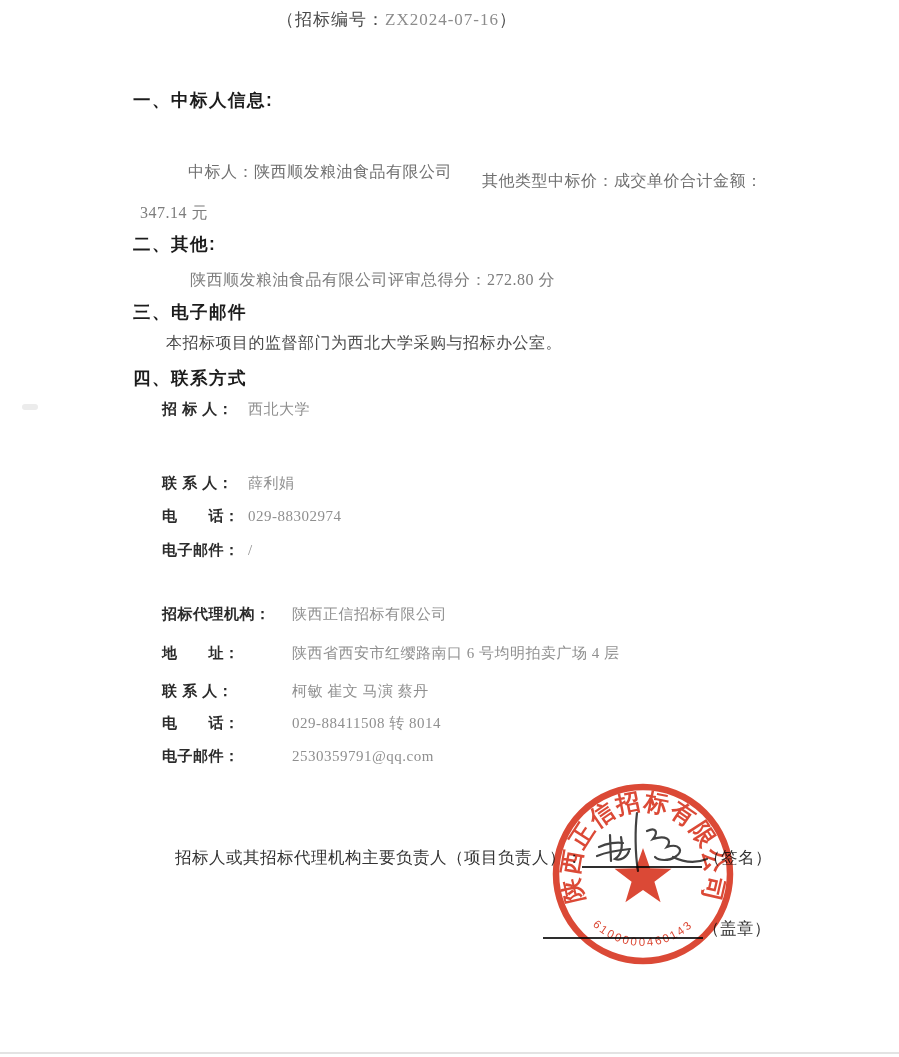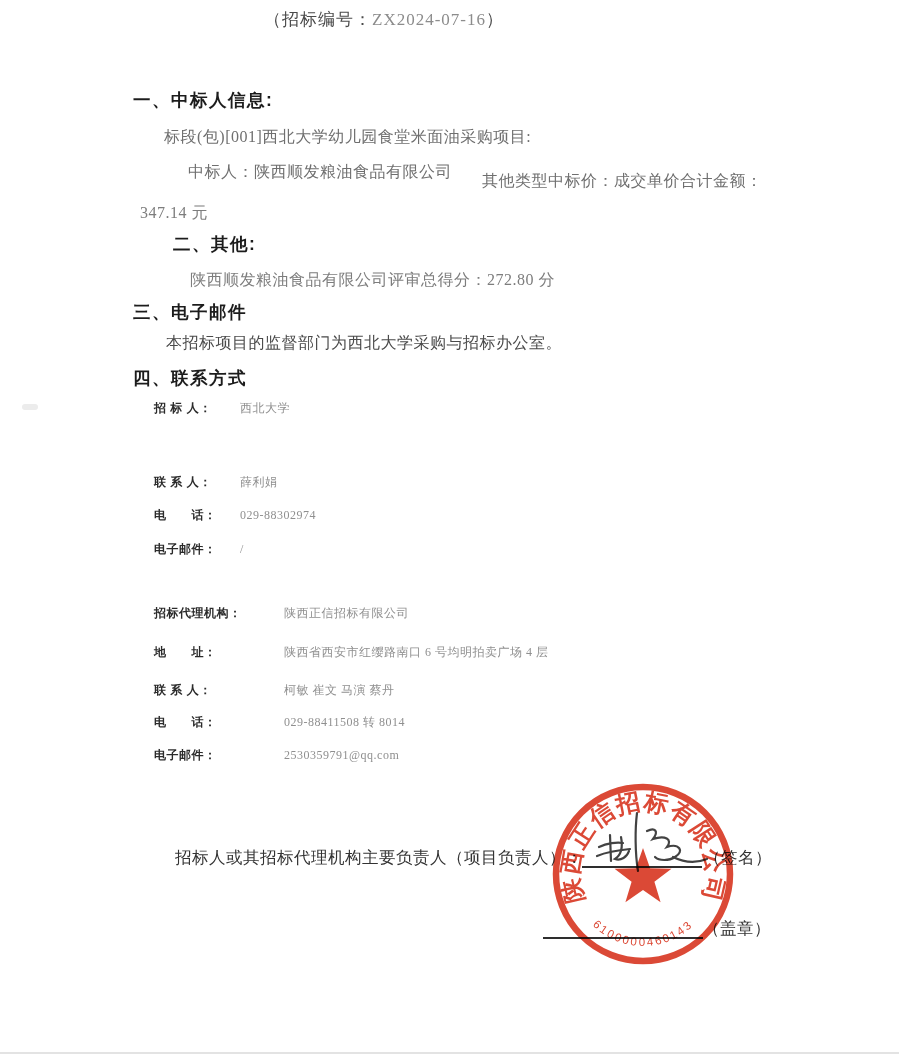--- a/index.html
+++ b/index.html
@@ -6,34 +6,34 @@
   .page{
     position:relative;
     width:899px;height:1057px;
     background:#ffffff;
     overflow:hidden;
     font-family:"Liberation Serif","DejaVu Serif",serif;
     color:#444;
   }
   .abs{position:absolute;white-space:nowrap;}
   .doc-title{
-    top:8px;left:4px;width:760px;text-align:center;
+    top:8px;left:17px;width:760px;text-align:center;
     font-size:17px;letter-spacing:1px;color:#4a4a4a;
   }
   .doc-title .code{color:#8c8c8c;}
   .sec-heading{
     left:133px;
     font-family:"Liberation Sans","DejaVu Sans",sans-serif;
     font-weight:bold;font-size:17.5px;letter-spacing:1.5px;color:#1c1c1c;
   }
   .body-line{font-size:16px;letter-spacing:0.5px;}
   .gray1{color:#6f6f6f;}
   .gray2{color:#7d7d7d;}
   .dark1{color:#4a4a4a;}
-  .contact-row{left:154px;font-size:12px;letter-spacing:0.5px;}
+  .contact-row{left:162px;font-size:15px;letter-spacing:0.5px;}
   .contact-row .lbl{
     display:inline-block;white-space:pre;
     font-family:"Liberation Sans","DejaVu Sans",sans-serif;
     font-weight:600;color:#2b2b2b;letter-spacing:0.5px;
   }
   .lbl-w86{width:86px;}
   .lbl-w130{width:130px;}
   .contact-row .val{color:#8f8f8f;}
   .sig-line{font-size:16.5px;letter-spacing:0.5px;color:#333;}
   .u-line{border-bottom:2px solid #2e2e2e;height:0;}
@@ -45,26 +45,25 @@
   .smudge{left:22px;top:404px;width:16px;height:6px;background:#ececec;border-radius:3px;}
 </style>
 </head>
 <body>
 
 <div class="page">
 
   <div class="abs doc-title"><span>（招标编号：</span><span class="code">ZX2024-07-16</span><span>）</span></div>
 
   <div class="abs sec-heading" style="top:88px;">一、中标人信息:</div>
-  <div class="abs body-line gray1" style="left:164px;top:127px;">标段(包)[001]西北大学幼儿园食堂米面油采购项目:</div>
   <div class="abs body-line gray1" style="left:188px;top:162px;">中标人：陕西顺发粮油食品有限公司</div>
   <div class="abs body-line gray1" style="left:482px;top:162px;margin-top:9px;">其他类型中标价：成交单价合计金额：</div>
   <div class="abs body-line gray2" style="left:140px;top:203px;">347.14 元</div>
 
-  <div class="abs sec-heading" style="top:232px;margin-left:40px;">二、其他:</div>
+  <div class="abs sec-heading" style="top:232px;">二、其他:</div>
   <div class="abs body-line gray2" style="left:158px;top:270px;margin-left:32px;">陕西顺发粮油食品有限公司评审总得分：272.80 分</div>
 
   <div class="abs sec-heading" style="top:300px;">三、电子邮件</div>
   <div class="abs body-line dark1" style="left:166px;top:333px;">本招标项目的监督部门为西北大学采购与招标办公室。</div>
 
   <div class="abs sec-heading" style="top:366px;">四、联系方式</div>
 
   <div class="abs contact-row" style="top:400px;"><span class="lbl lbl-w86">招 标 人：</span><span class="val">西北大学</span></div>
   <div class="abs contact-row" style="top:474px;"><span class="lbl lbl-w86">联 系 人：</span><span class="val">薛利娟</span></div>
   <div class="abs contact-row" style="top:507px;"><span class="lbl lbl-w86">电　　话：</span><span class="val">029-88302974</span></div>

